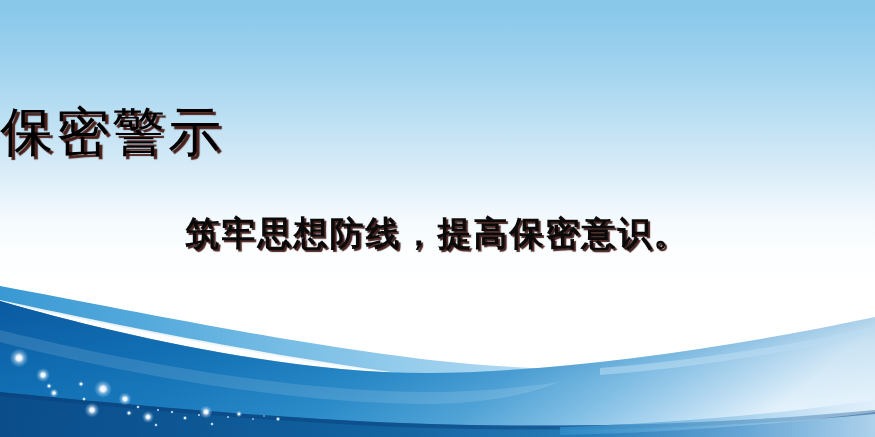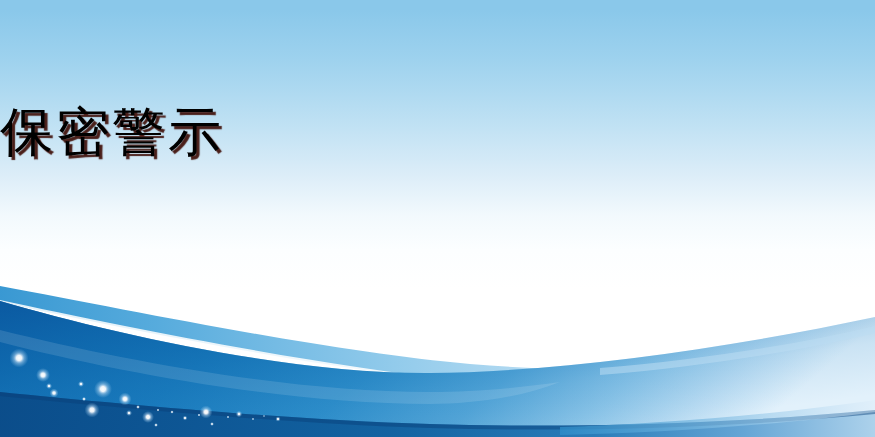--- a/index.html
+++ b/index.html
@@ -246,15 +246,16 @@
         <circle cx="253" cy="419" r="1.4" fill="url(#sparkGrad)"></circle>
         <circle cx="264" cy="416" r="1.2" fill="url(#sparkGrad)"></circle>
         <circle cx="278" cy="419" r="2.6" fill="url(#sparkGrad)"></circle>
       </g>
 
     </g>
   </svg>
 
   <div class="text-layer">
     <div class="slide-title">保密警示</div>
+    <div class="slide-subtitle">筑牢思想防线，提高保密意识。</div>
   </div>
 
 </div>
 
 </body></html>

